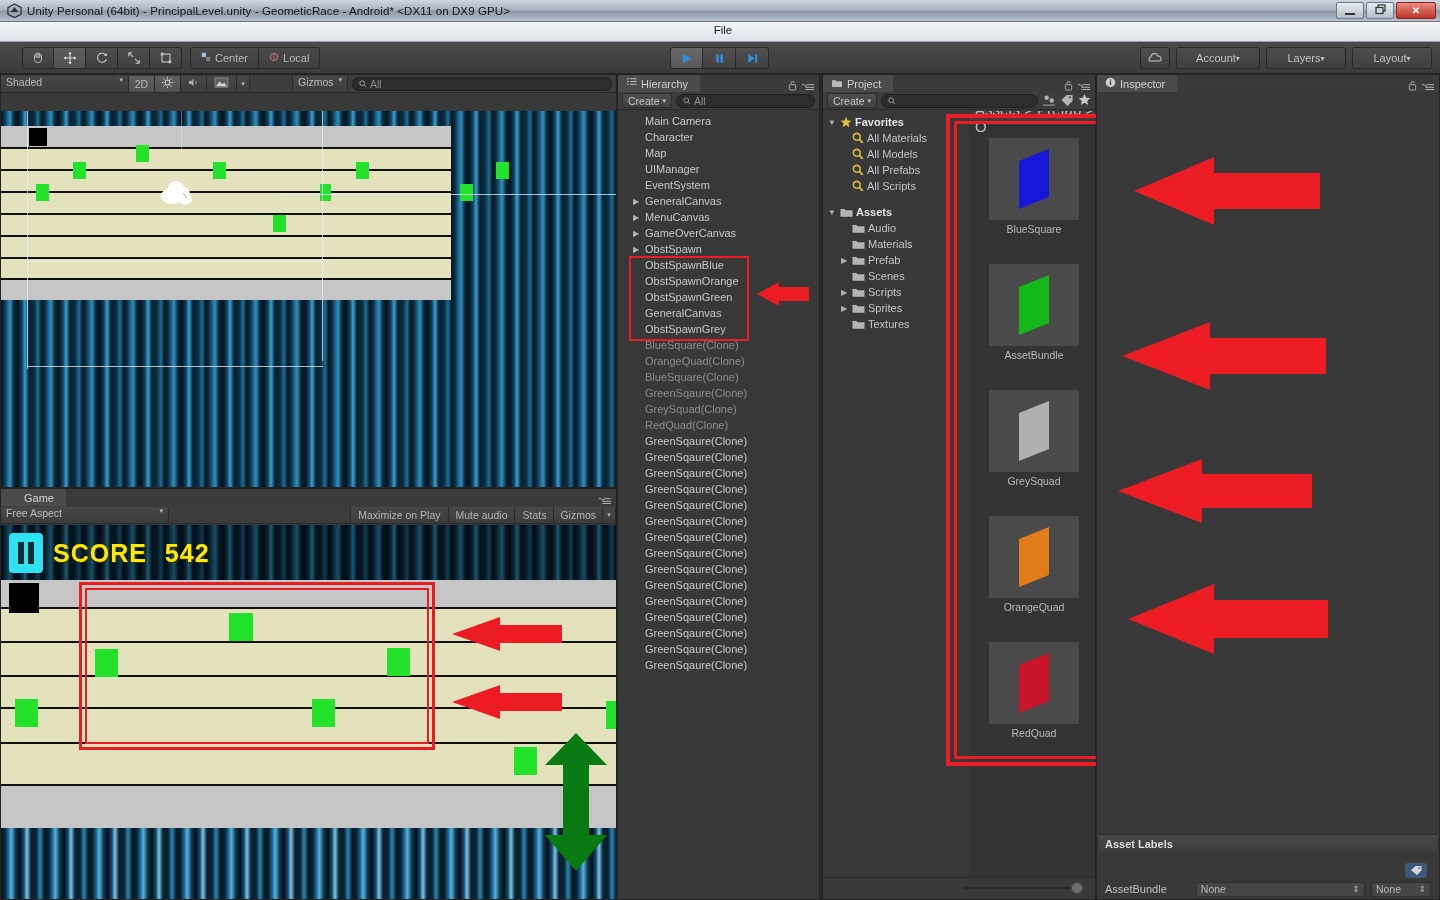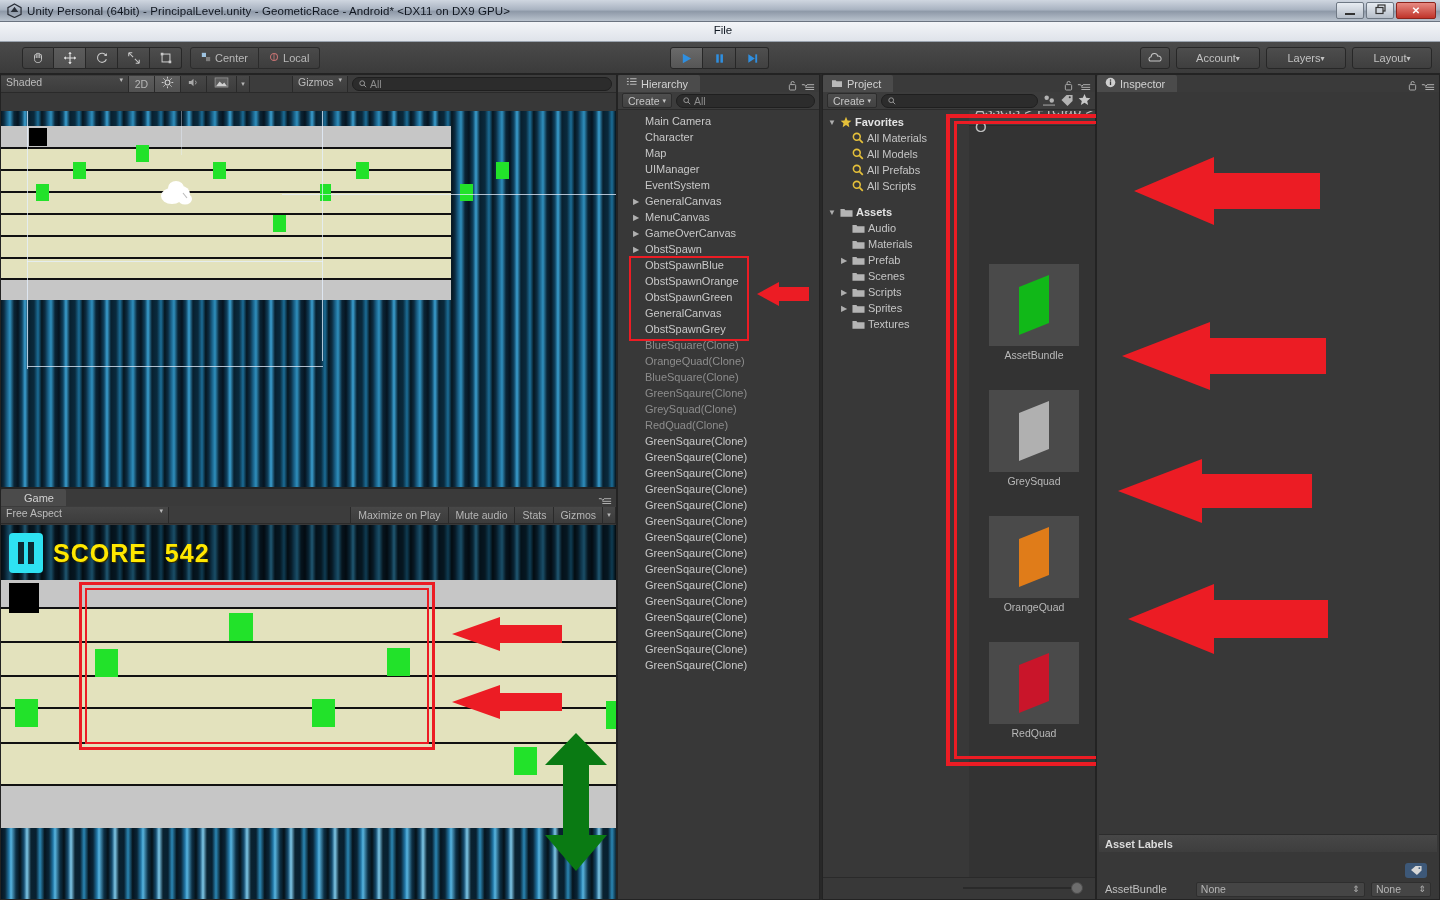--- a/index.html
+++ b/index.html
@@ -892,20 +892,28 @@
         </span>
         <span>Textures</span>
       </div>
     </div>
 
   <div id="projRight">
     <div id="projCrumb">
       <span>Assets &gt; Prefab &gt; O</span>
     </div>
     <div id="assetGrid" style="position:absolute;left:0;top:15px;right:0;bottom:0;">
+        <div class="assetcell" style="top: 12px;">
+          <div class="assetthumb">
+            <svg width="46" height="64" viewBox="0 0 46 64">
+              <polygon points="8,14 38,2 38,50 8,62" fill="#1616d8"></polygon>
+            </svg>
+          </div>
+          <div class="assetname">BlueSquare</div>
+        </div>
         <div class="assetcell" style="top: 138px;">
           <div class="assetthumb">
             <svg width="46" height="64" viewBox="0 0 46 64">
               <polygon points="8,14 38,2 38,50 8,62" fill="#11b818"></polygon>
             </svg>
           </div>
           <div class="assetname">AssetBundle</div>
         </div>
         <div class="assetcell" style="top: 264px;">
           <div class="assetthumb">

